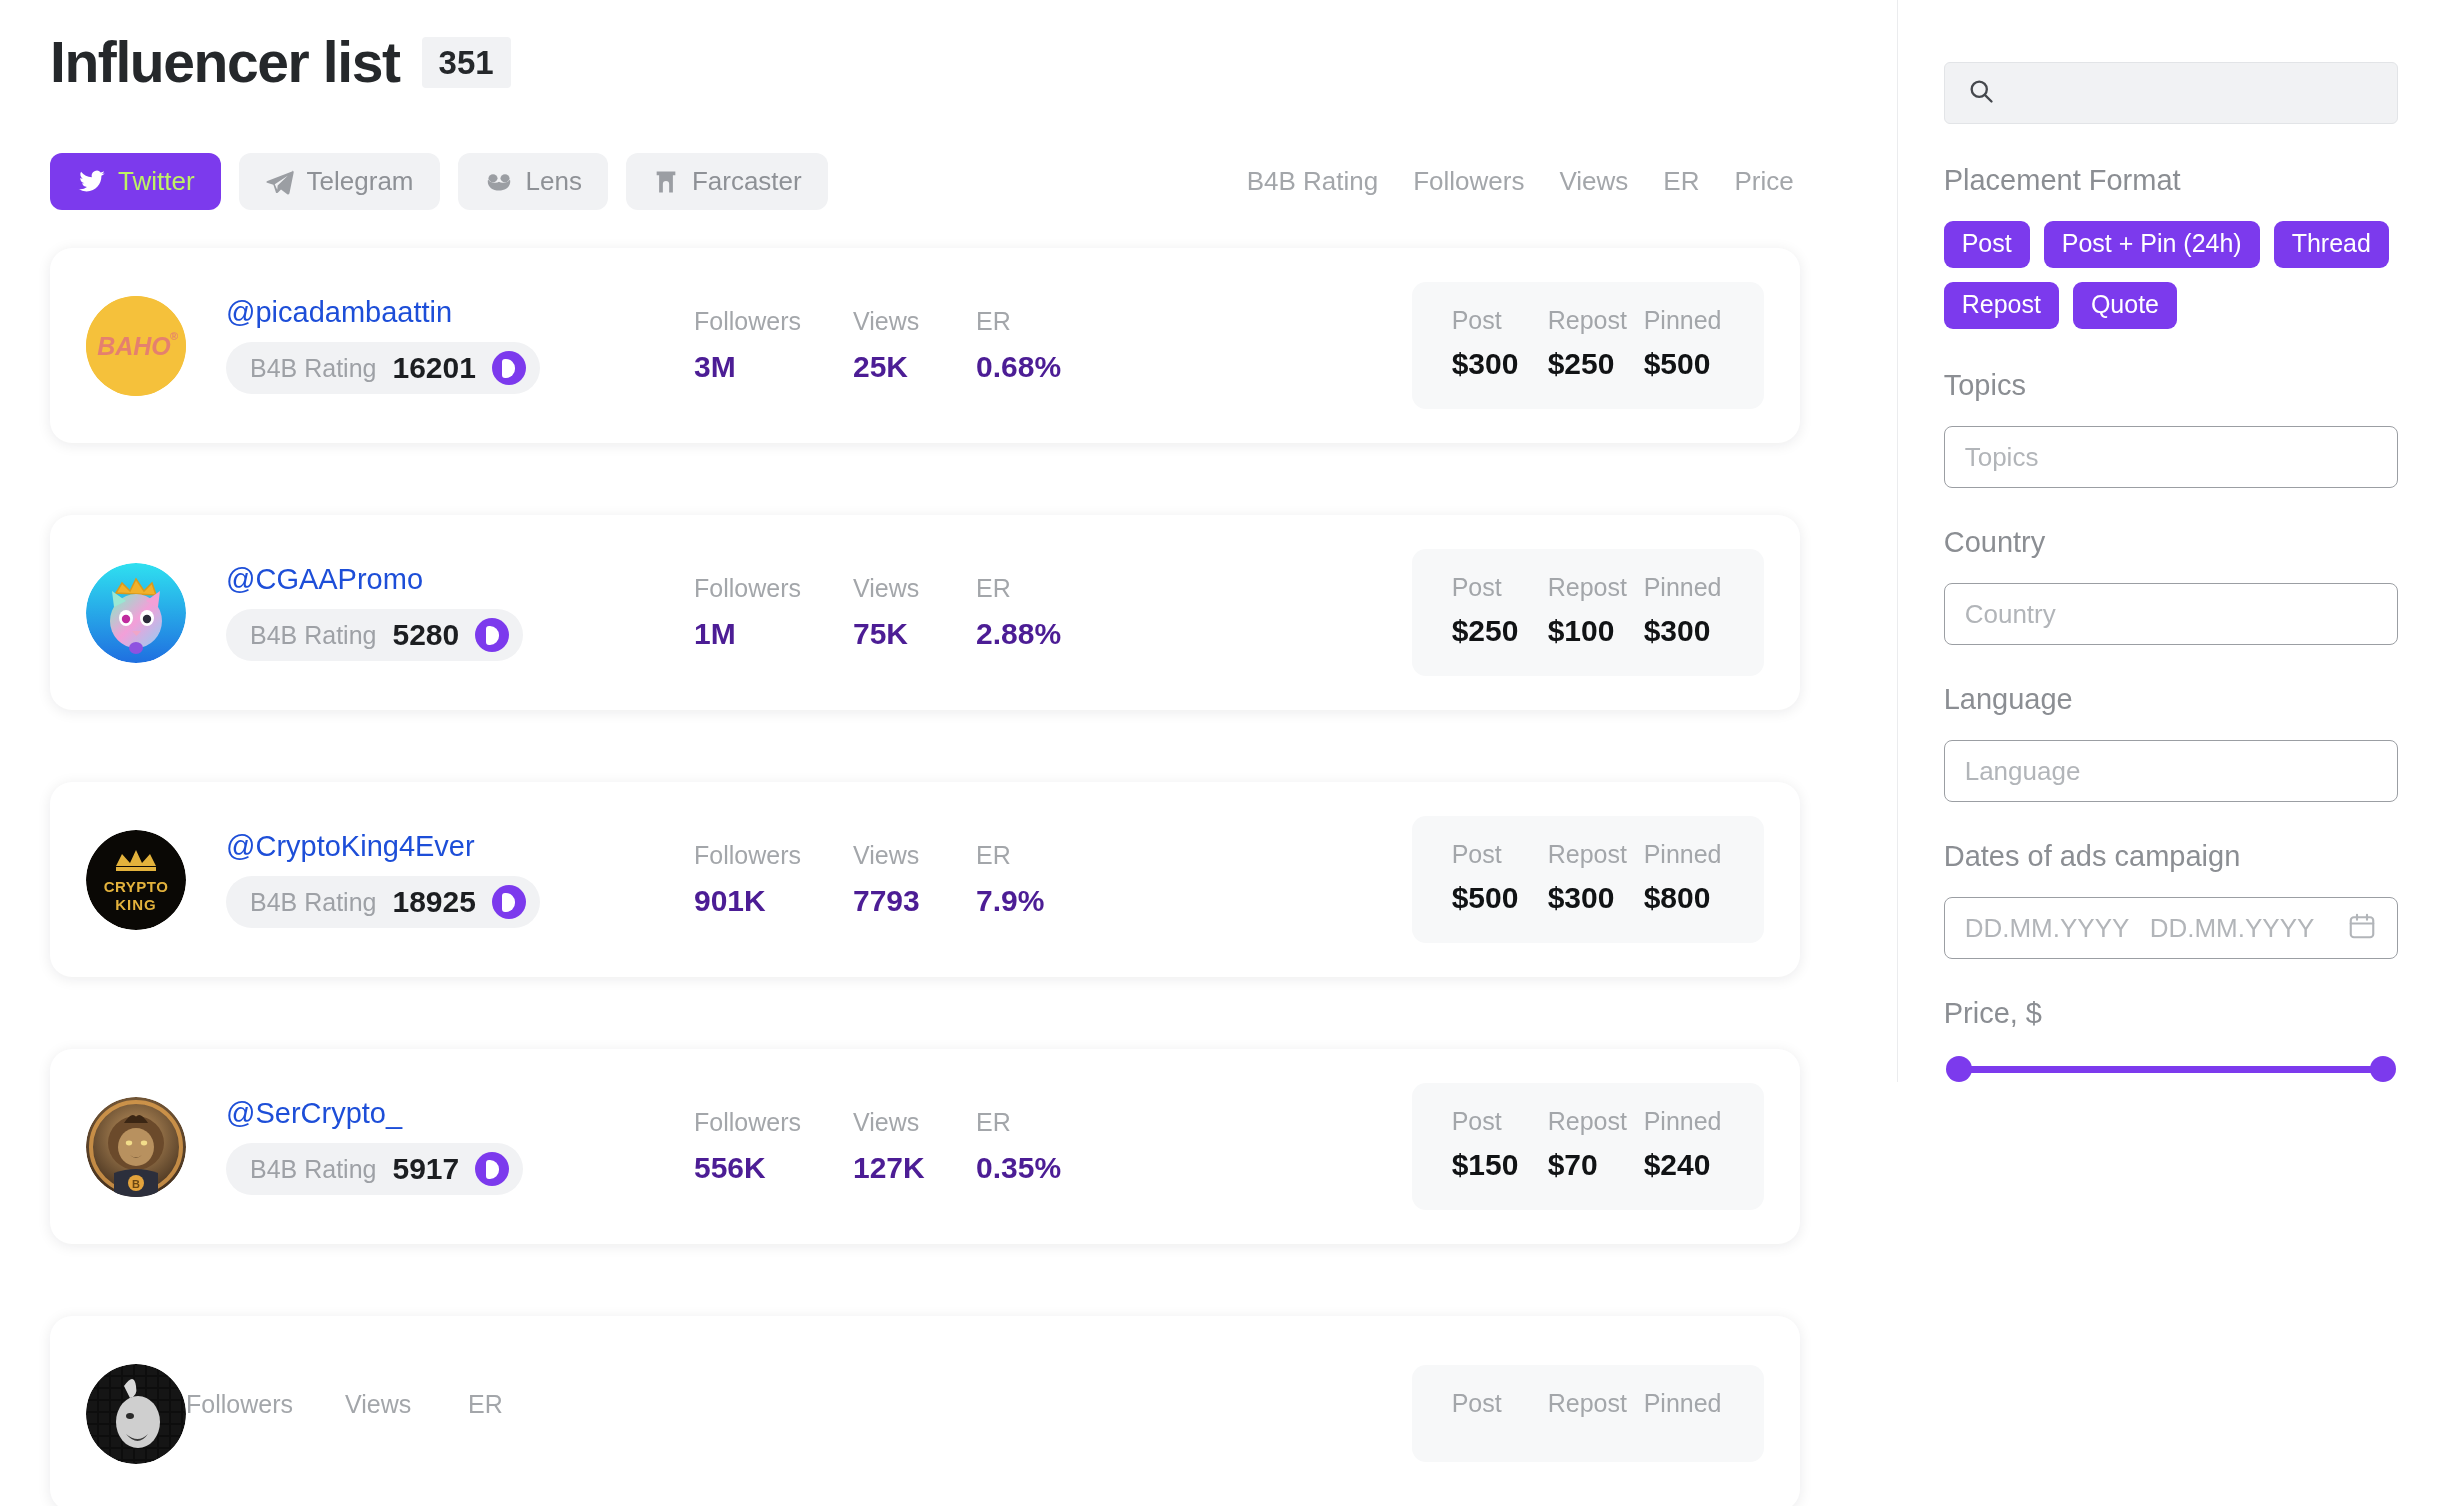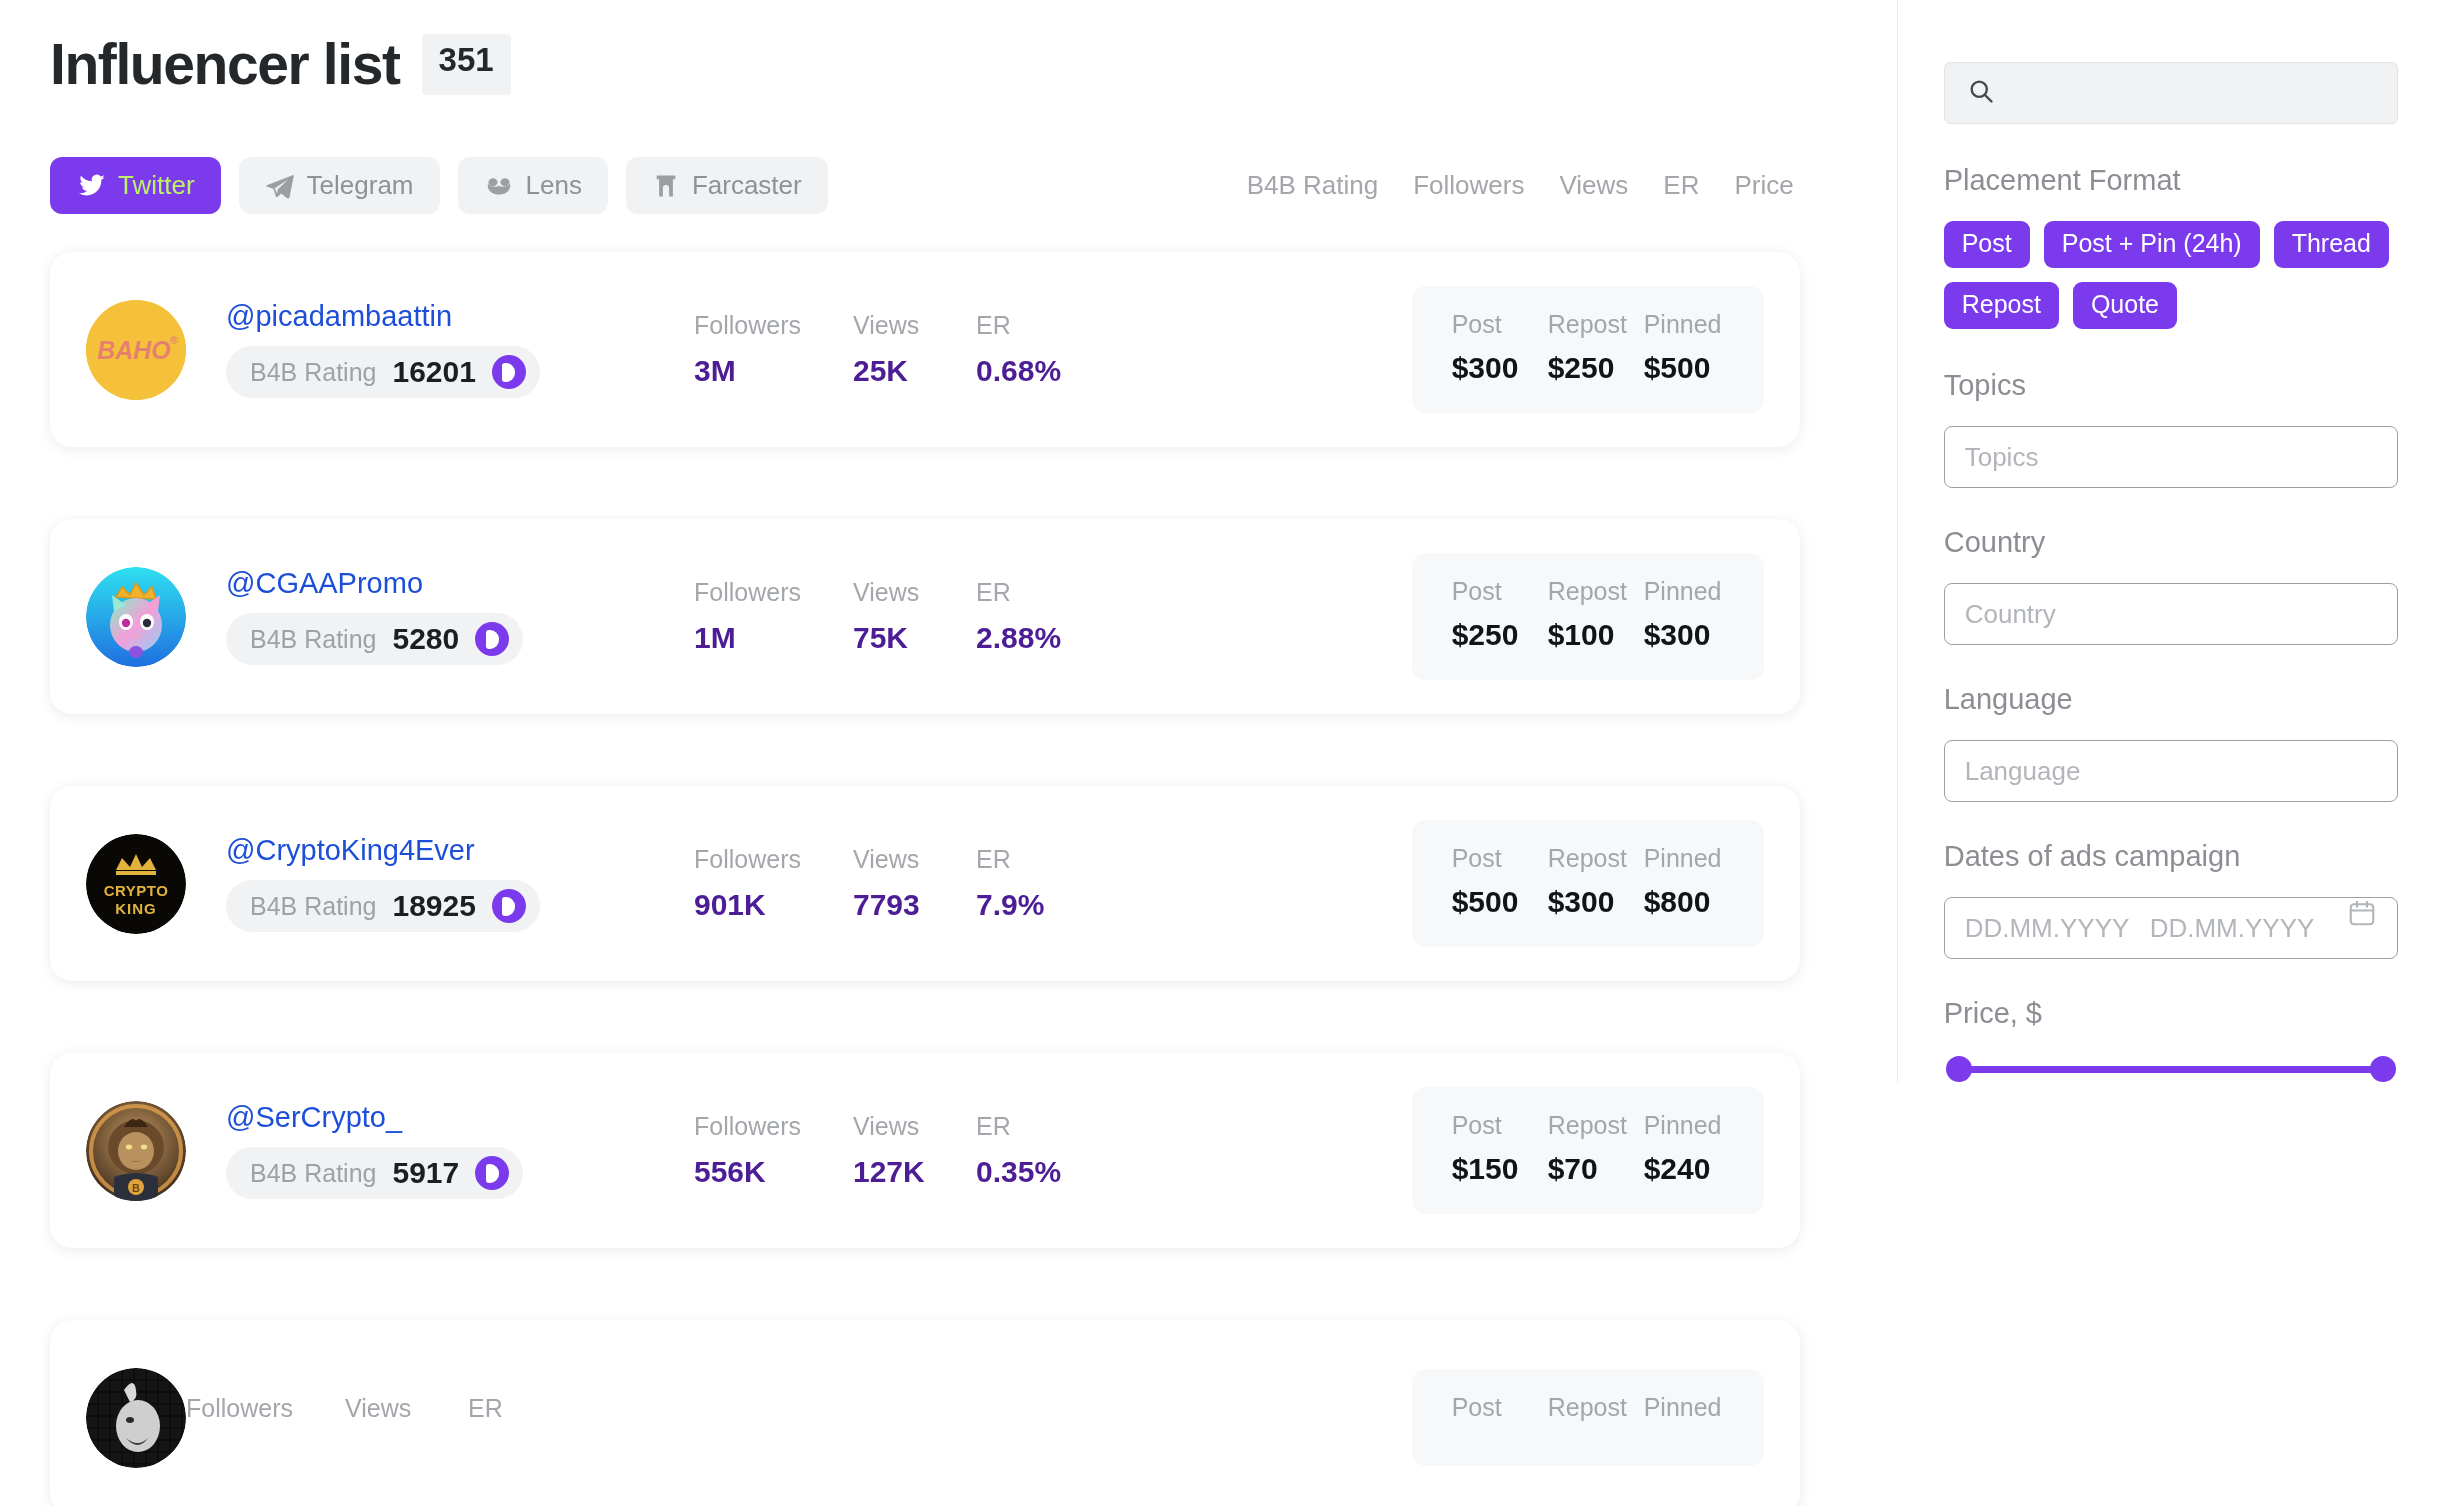--- a/index.html
+++ b/index.html
@@ -19,21 +19,21 @@
     overflow: hidden;
   }
   .page-head { display: flex; align-items: center; gap: 22px; }
   .page-title {
     font-size: 57px; font-weight: 700; color: #25282b;
     letter-spacing: -1.4px; line-height: 1;
   }
   .count-badge {
     background: #f1f2f4; color: #25282b;
     font-size: 33px; font-weight: 600;
-    border-radius: 4px; padding: 9px 17px 19px;
+    border-radius: 4px; padding: 9px 17px 9px;
     line-height: 1;
   }
 
   .toolbar {
     margin-top: 62px;
     display: flex; align-items: center;
     height: 57px;
   }
   .netbtn {
     display: inline-flex; align-items: center; gap: 12px;
@@ -147,21 +147,21 @@
     width: 100%; height: 62px;
     border: 1px solid #9b9ea3; border-radius: 8px;
     background: #fff; outline: none;
     font-family: inherit; font-size: 26px; color: #2c2e31;
     padding: 0 20px; margin-bottom: 40px;
   }
   .field::placeholder { color: #b2b5b9; }
   .daterange {
     width: 100%; height: 62px;
     border: 1px solid #9b9ea3; border-radius: 8px;
-    display: flex; padding: 0 20px;
+    display: flex; align-items: center; padding: 0 20px;
     margin-bottom: 40px; gap: 8px;
   }
   .daterange input {
     border: none; outline: none; background: transparent;
     font-family: inherit; font-size: 26px; color: #2c2e31;
     width: 177px;
   }
   .daterange input::placeholder { color: #b2b5b9; }
   .cal-icon { margin-left: auto; }
 

